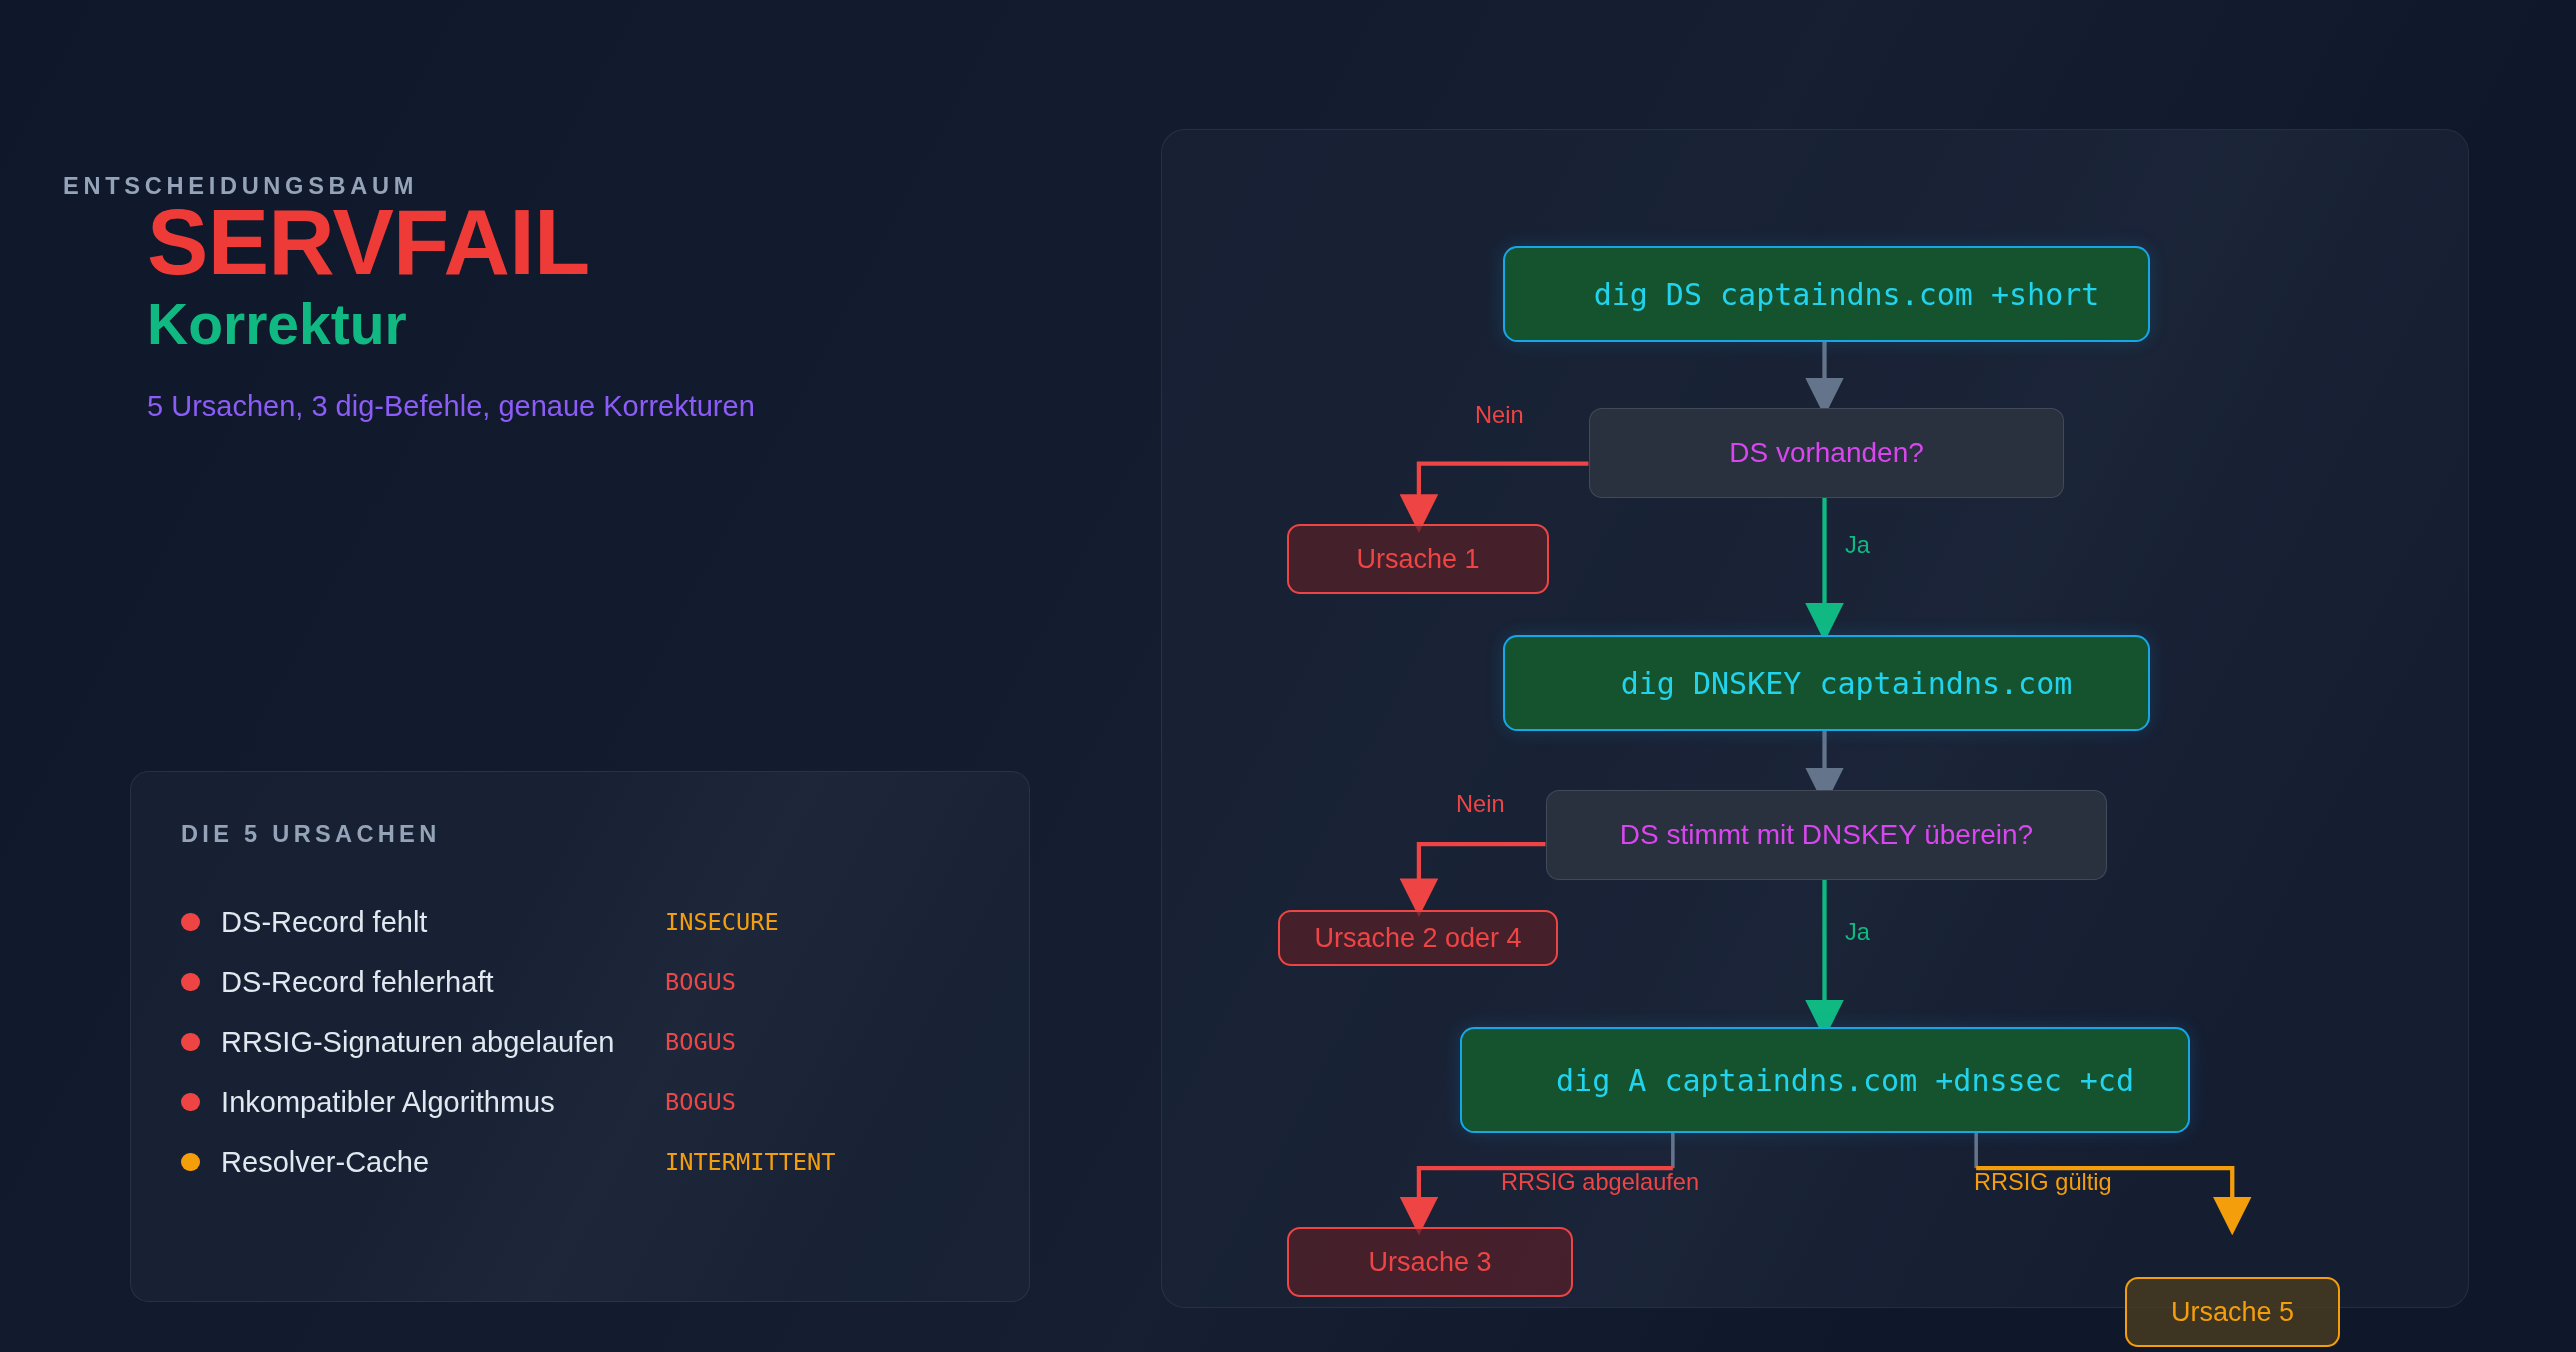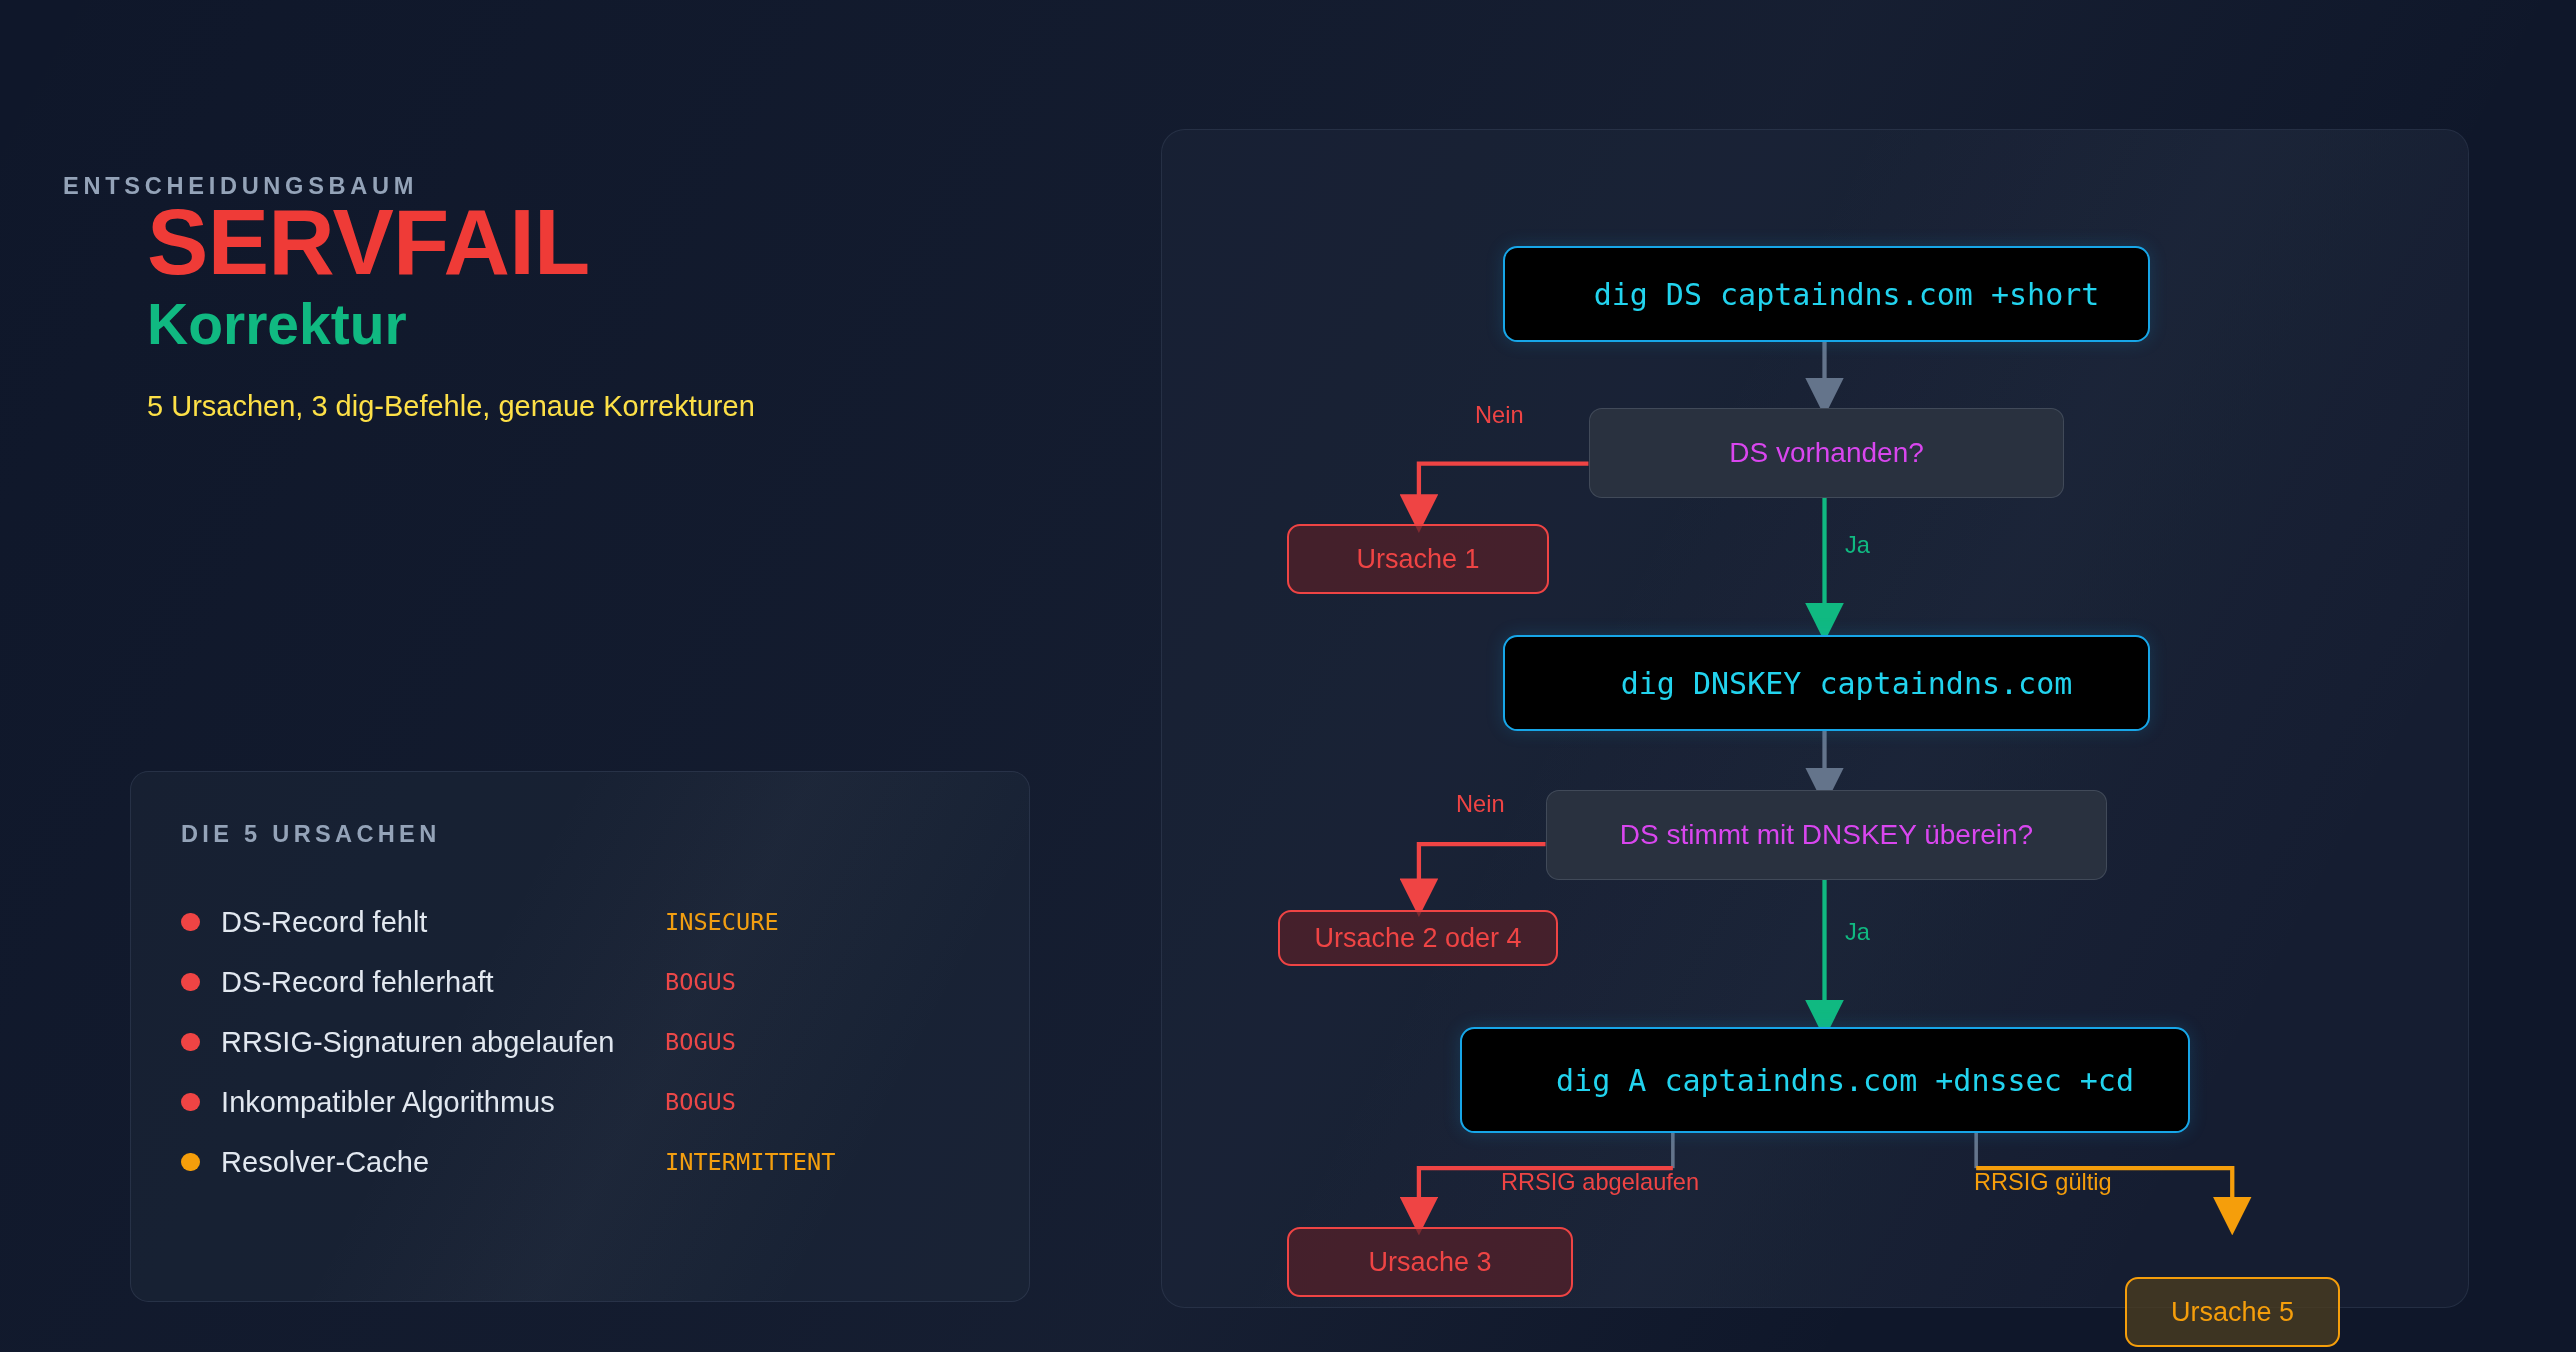--- a/index.html
+++ b/index.html
@@ -47,21 +47,21 @@
     margin-top:29px;
   }
   .headline-3 {
     color:#10b981;
     font-size:57px;
     font-weight:bold;
     line-height:1.07;
     margin-top:5.7px;
   }
   .subtitle {
-    color:#fde047;
+    color:#8b5cf6;
     font-size:29px;
     line-height:1.3;
     margin-top:33px;
   }
 
   
   .causes-card {
     position:absolute;
     left:130px; top:771px;
     width:900px; height:531px;
@@ -135,21 +135,21 @@
   }
 
   
   .node {
     position:absolute;
     display:flex; align-items:center; justify-content:center;
     text-align:center;
     z-index:5;
   }
   .node-cmd {
-    background:#000000;
+    background:#14532d;
     border:2.9px solid #17a6e8;
     border-radius:14.3px;
     color:#22d3ee;
     font-family:"DejaVu Sans Mono", monospace;
     font-size:30px;
     box-shadow:0 0 18.6px rgba(23,166,232,0.18);
     padding-left:40px;
   }
   .node-decision {
     background:#29313f;

